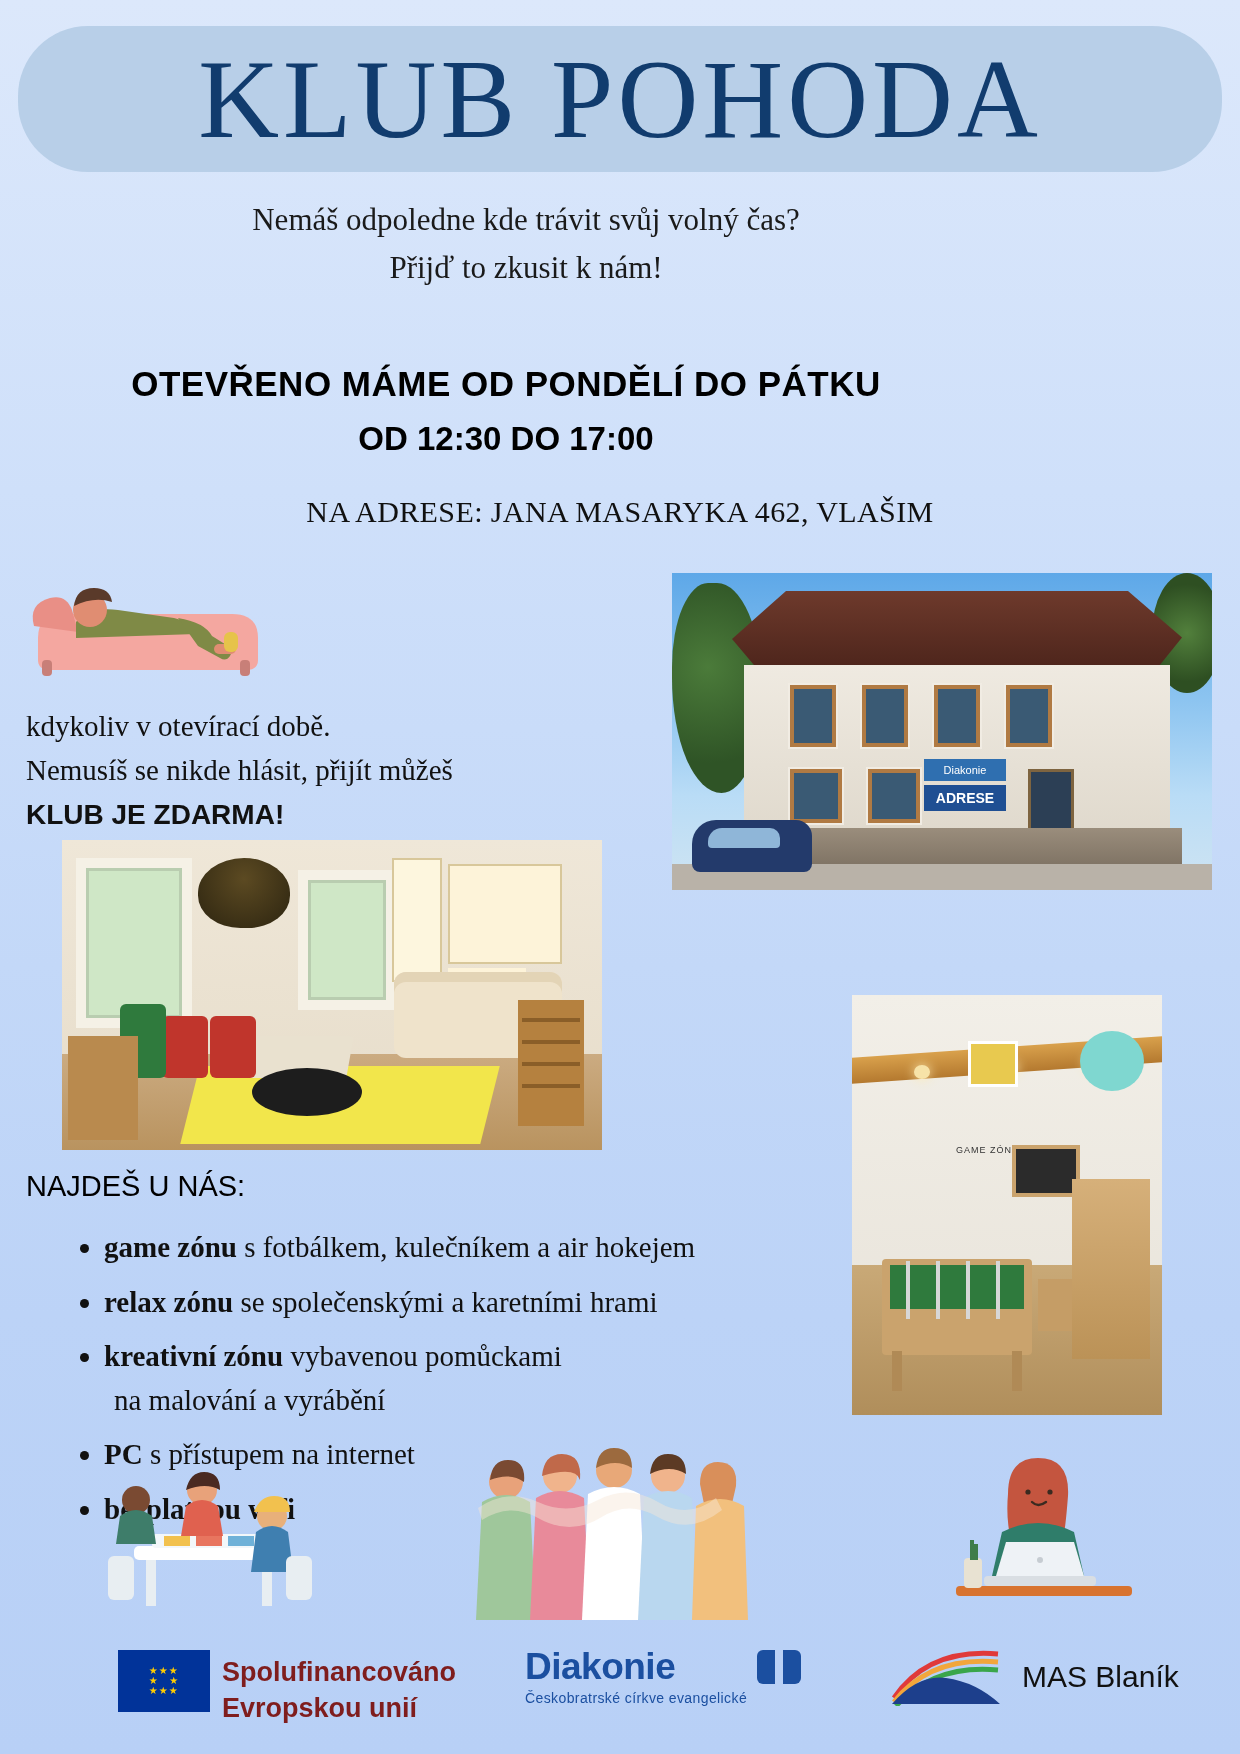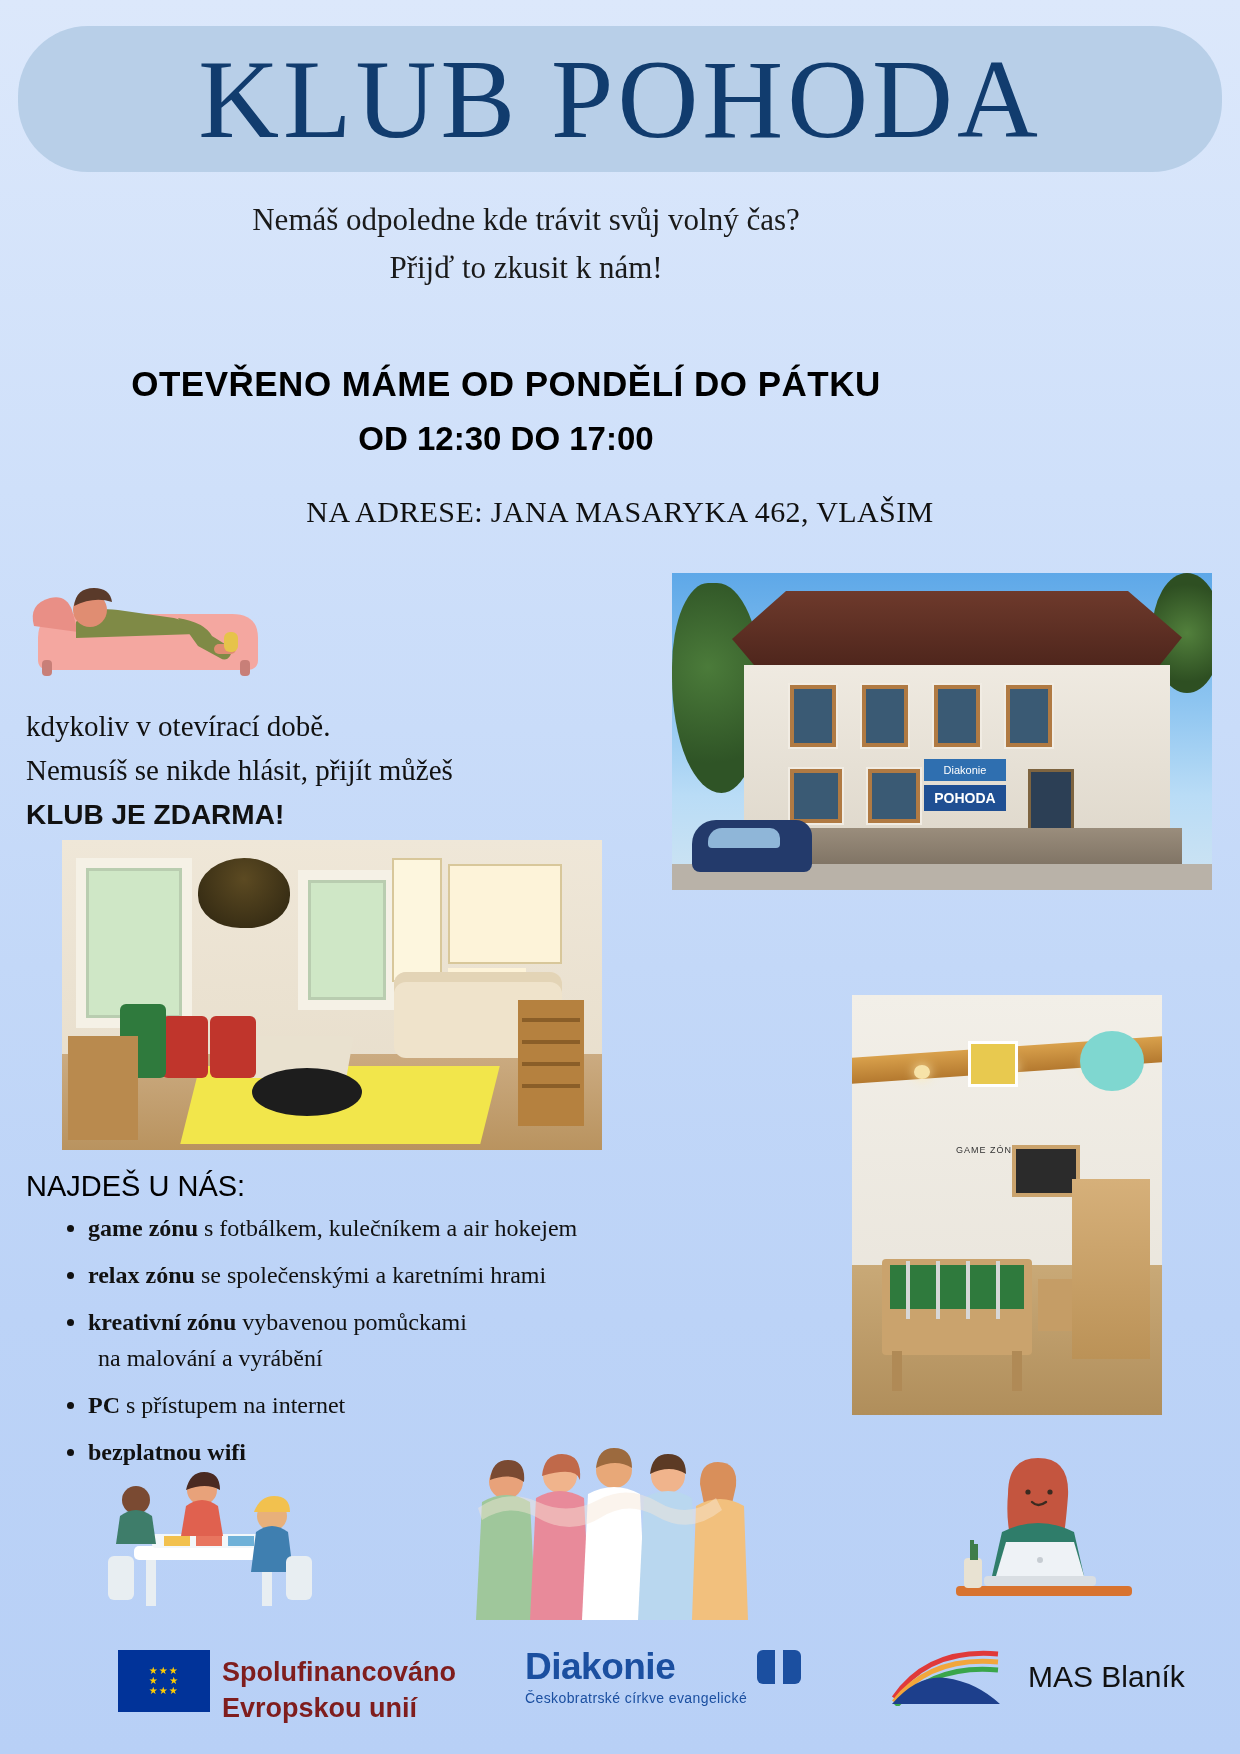--- a/index.html
+++ b/index.html
@@ -153,24 +153,24 @@
     font-family: "Liberation Sans", sans-serif;
     font-weight: normal;
     font-size: 29px;
     color: #000;
   }
   ul.offers {
     position: absolute;
     left: 46px;
     top: 1210px;
     width: 800px;
-    margin: 0;
+    margin: 16px;
     padding: 0 0 0 42px;
     list-style: disc;
-    font-size: 24px;
+    font-size: 29px;
     line-height: 1.5;
     color: #111;
   }
   ul.offers li { margin-bottom: 11px; }
   ul.offers li b { font-family: "Liberation Serif", serif; font-weight: bold; }
   .sub-line { display: block; padding-left: 10px; }
 
   
   .ill { position: absolute; }
 
@@ -232,21 +232,21 @@
     background:
       linear-gradient(90deg, #1b4fa0 0 18px, transparent 18px 26px, #1b4fa0 26px 44px);
     border-radius: 6px;
   }
   .mas {
     position: absolute;
     left: 890px;
     top: 14px;
     display: flex;
     align-items: center;
-    gap: 26px;
+    gap: 20px;
   }
   .mas-logo { width: 112px; height: 58px; position: relative; }
   .mas-text {
     font-family: "Liberation Sans", sans-serif;
     font-size: 30px;
     color: #111;
   }
 </style>
 </head>
 <body>
@@ -296,21 +296,21 @@
   <div class="bld-wall"></div>
 
   <div class="bld-win" style="left:118px; top:112px; width:38px; height:54px;"></div>
   <div class="bld-win" style="left:190px; top:112px; width:38px; height:54px;"></div>
   <div class="bld-win" style="left:262px; top:112px; width:38px; height:54px;"></div>
   <div class="bld-win" style="left:334px; top:112px; width:38px; height:54px;"></div>
 
   <div class="bld-win" style="left:118px; top:196px; width:44px; height:46px;"></div>
   <div class="bld-win" style="left:196px; top:196px; width:44px; height:46px;"></div>
   <div class="bld-sign" style="left:252px; top:186px; width:82px; height:22px;">Diakonie</div>
-  <div class="bld-sign" style="left:252px; top:212px; width:82px; height:26px; background:#1f4f93; font-size:14px; font-weight:bold;">POHODA</div>
+  <div class="bld-sign" style="left:252px; top:212px; width:82px; height:26px; background:#1f4f93; font-size:14px; font-weight:bold;">ADRESE</div>
   <div class="bld-door" style="left:356px; top:196px; width:40px; height:70px;"></div>
   <div class="bld-base"></div>
   <div class="bld-ground"></div>
   <div class="bld-car"></div>
 </div>
 
 <div class="photo" id="photo-relax">
   <div class="rel-wall"></div>
   <div class="rel-window" style="left:14px; top:18px; width:96px; height:150px;"></div>
   <div class="rel-window" style="left:236px; top:30px; width:78px; height:120px;"></div>

